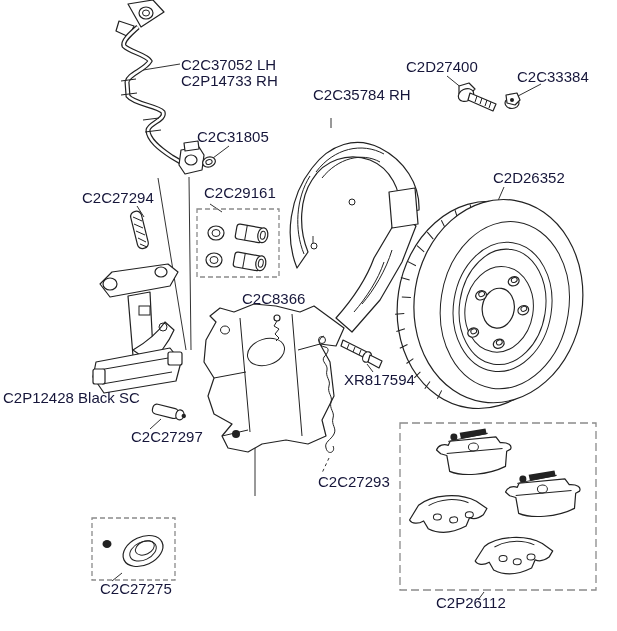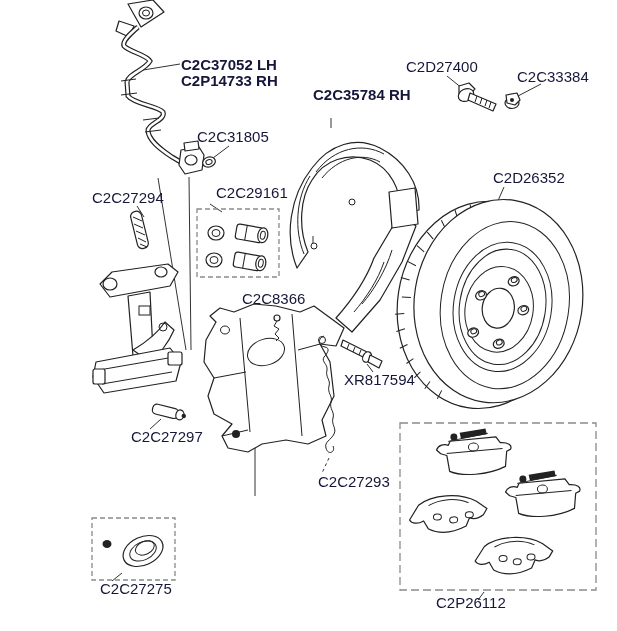--- a/index.html
+++ b/index.html
@@ -1,20 +1,20 @@
 <!DOCTYPE html>
 <html><head>
 <meta charset="utf-8">
 <style>
   html,body{margin:0;padding:0;background:#fff;}
   .stage{position:relative;width:617px;height:631px;background:#fff;overflow:hidden;
          font-family:"Liberation Sans",sans-serif;}
   svg.art{position:absolute;left:0;top:0;}
   .lbl{position:absolute;font-size:15px;line-height:16px;color:#16163a;white-space:nowrap;}
-  .lbl .ln{display:block;font-weight:bold;}
+  .lbl .ln{display:block;}
   .caliper-list{line-height:17.5px;}
   .part{fill:#fff;stroke:#222;stroke-width:1.2;stroke-linejoin:round;}
   .thin{fill:none;stroke:#222;stroke-width:1;}
   .dark{fill:#222;stroke:none;}
   .leader{fill:none;stroke:#333;stroke-width:1;}
   .kitbox{fill:none;stroke:#8a8a8a;stroke-width:1.3;}
 </style>
 </head>
 <body>
 
@@ -237,41 +237,42 @@
   </g>
 </svg>
 
 <div class="lbl" style="left:181px;top:57px">
   <span class="ln">C2C37052 LH</span>
   <span class="ln">C2P14733 RH</span>
 </div>
 
 <div class="lbl" style="left:197px;top:129px">C2C31805</div>
 
-<div class="lbl" style="left:92px;top:190px">C2C27294</div>
-
-<div class="lbl" style="left:216px;top:185px">C2C29161</div>
+<div class="lbl" style="left:82px;top:190px">C2C27294</div>
+
+<div class="lbl" style="left:204px;top:185px">C2C29161</div>
 
 <div class="lbl" style="left:313px;top:87px">
   <span class="ln">C2C35784 RH</span>
 </div>
 
 <div class="lbl" style="left:406px;top:59px">C2D27400</div>
 
 <div class="lbl" style="left:517px;top:69px">C2C33384</div>
 
 <div class="lbl" style="left:493px;top:170px">C2D26352</div>
 
 <div class="lbl" style="left:242px;top:291px">C2C8366</div>
 
 <div class="lbl" style="left:344px;top:372px">XR817594</div>
 
 <div class="lbl" style="left:318px;top:474px">C2C27293</div>
 
 <div class="lbl" style="left:3px;top:390px">
+  <span class="ln">C2P12428 Black SC</span>
 </div>
 
 <div class="lbl" style="left:131px;top:429px">C2C27297</div>
 
 
 <div class="lbl" style="left:100px;top:581px">C2C27275</div>
 
 <div class="lbl" style="left:436px;top:595px">C2P26112</div>
 
 </div>

